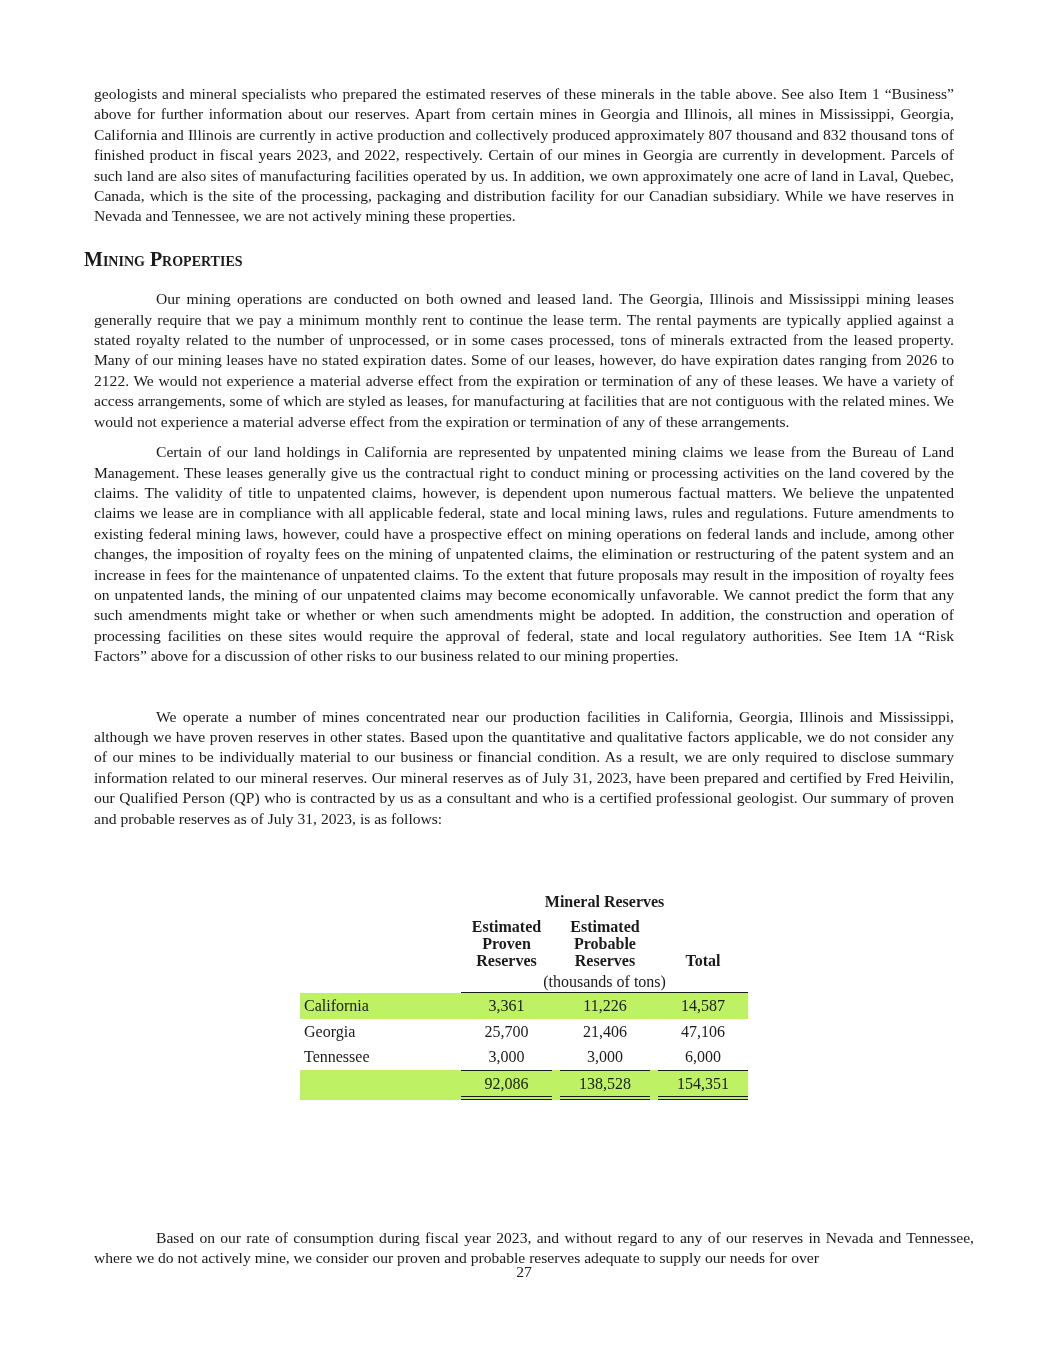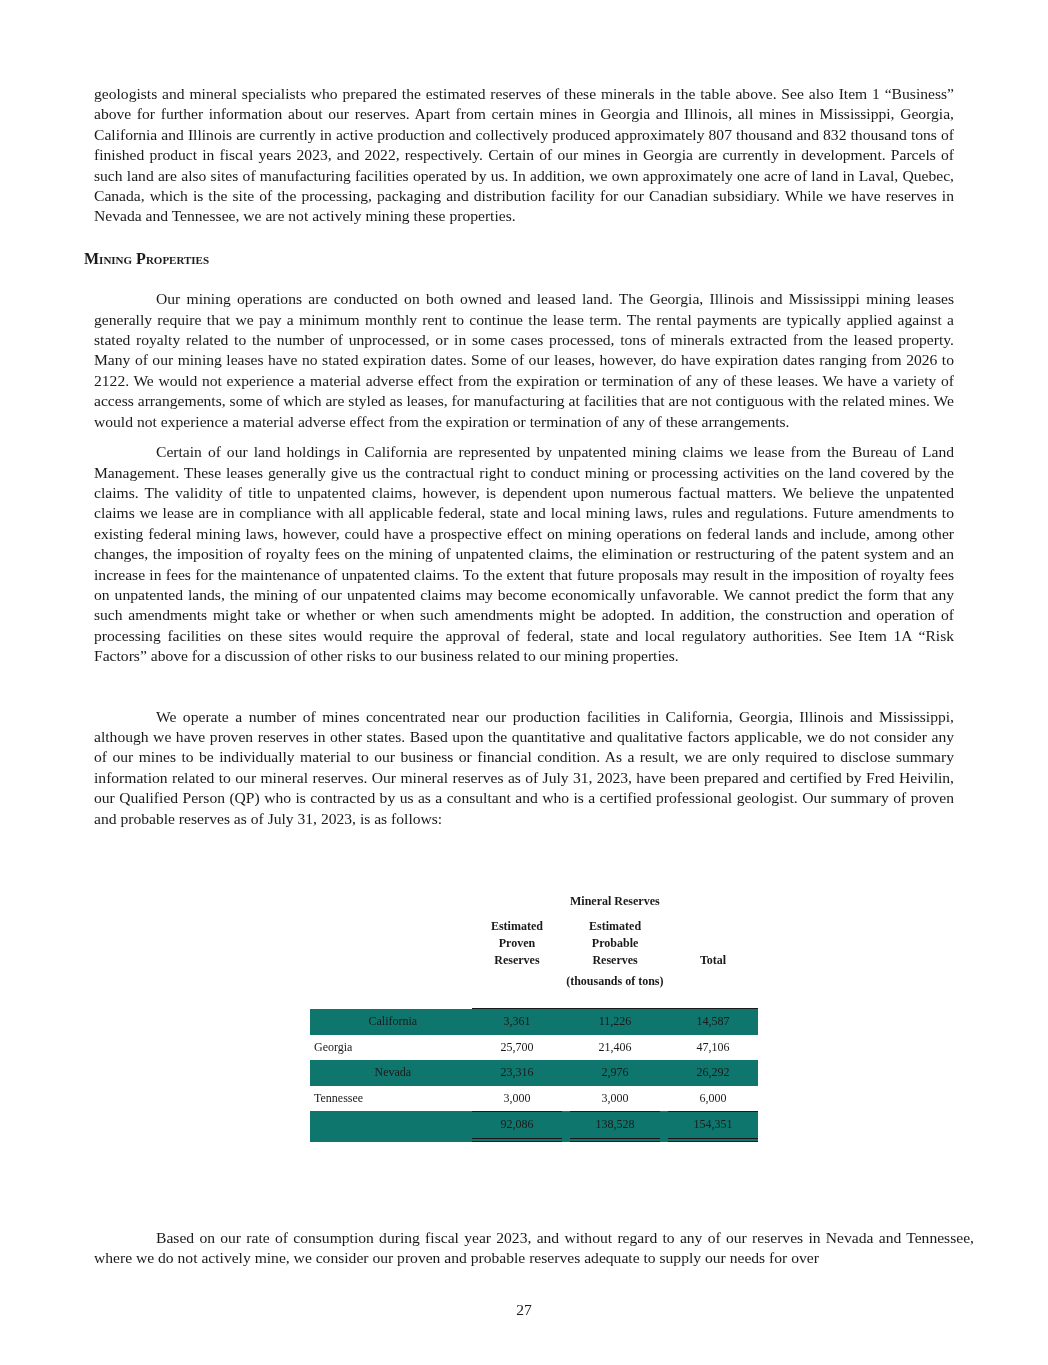--- a/index.html
+++ b/index.html
@@ -11,38 +11,38 @@
     color: #1a1a1a;
     font-size: 15.6px;
     line-height: 20.4px;
   }
   .page { position: absolute; left: 84px; top: 74px; width: 880px; }
   p { margin: 10px; text-align: justify; }
   .indent { text-indent: 62px; }
   .heading {
     font-weight: bold;
     font-variant: small-caps;
-    font-size: 16px;
+    font-size: 20px;
     margin-top: 22px;
     margin-bottom: 20px;
   }
   .gap { height: 20px; }
   .table-wrap { position: absolute; left: 300px; top: 893px; width: 448px; }
-  table { border-collapse: separate; border-spacing: 0; width: 448px; font-size: 12px; margin-left: 10px; }
+  table { border-collapse: separate; border-spacing: 0; width: 448px; font-size: 16px; }
   th { font-weight: bold; line-height: 17px; text-align: center; padding: 0; }
   td { padding: 0; height: 25.6px; line-height: 25.6px; }
   td.label { text-align: left; padding-left: 4px; width: 162px; }
   td.num { text-align: center; }
-  .shaded td { background: #0f766e; text-align: center; }
+  .shaded td { background: #bef264; }
   .col { width: 92px; }
   .gapcol { width: 8px; }
   .sup-title { font-weight: bold; text-align: center; padding-bottom: 8px; }
-  .units { font-weight: bold; text-align: center; padding-top: 4px; padding-bottom: 18px; border-bottom: 1.5px solid #1a1a1a; }
+  .units { font-weight: normal; text-align: center; padding-top: 4px; padding-bottom: 2px; border-bottom: 1.5px solid #1a1a1a; }
   .total-row td.num { border-top: 1.5px solid #1a1a1a; border-bottom: 4px double #1a1a1a; }
-  .page-number { position: absolute; top: 1300px; left: 0; width: 1048px; text-align: center; }
+  .page-number { position: absolute; top: 1262px; left: 0; width: 1048px; text-align: center; }
 </style>
 </head>
 <body>
 
 <div class="page">
   <p>geologists and mineral specialists who prepared the estimated reserves of these minerals in the table above. See also Item 1 “Business” above for further information about our reserves. Apart from certain mines in Georgia and Illinois, all mines in Mississippi, Georgia, California and Illinois are currently in active production and collectively produced approximately 807 thousand and 832 thousand tons of finished product in fiscal years 2023, and 2022, respectively. Certain of our mines in Georgia are currently in development. Parcels of such land are also sites of manufacturing facilities operated by us. In addition, we own approximately one acre of land in Laval, Quebec, Canada, which is the site of the processing, packaging and distribution facility for our Canadian subsidiary. While we have reserves in Nevada and Tennessee, we are not actively mining these properties.</p>
   <div class="heading">Mining Properties</div>
   <p class="indent">Our mining operations are conducted on both owned and leased land. The Georgia, Illinois and Mississippi mining leases generally require that we pay a minimum monthly rent to continue the lease term. The rental payments are typically applied against a stated royalty related to the number of unprocessed, or in some cases processed, tons of minerals extracted from the leased property. Many of our mining leases have no stated expiration dates. Some of our leases, however, do have expiration dates ranging from 2026 to 2122. We would not experience a material adverse effect from the expiration or termination of any of these leases. We have a variety of access arrangements, some of which are styled as leases, for manufacturing at facilities that are not contiguous with the related mines. We would not experience a material adverse effect from the expiration or termination of any of these arrangements.</p>
   <p class="indent">Certain of our land holdings in California are represented by unpatented mining claims we lease from the Bureau of Land Management. These leases generally give us the contractual right to conduct mining or processing activities on the land covered by the claims. The validity of title to unpatented claims, however, is dependent upon numerous factual matters. We believe the unpatented claims we lease are in compliance with all applicable federal, state and local mining laws, rules and regulations. Future amendments to existing federal mining laws, however, could have a prospective effect on mining operations on federal lands and include, among other changes, the imposition of royalty fees on the mining of unpatented claims, the elimination or restructuring of the patent system and an increase in fees for the maintenance of unpatented claims. To the extent that future proposals may result in the imposition of royalty fees on unpatented lands, the mining of our unpatented claims may become economically unfavorable. We cannot predict the form that any such amendments might take or whether or when such amendments might be adopted. In addition, the construction and operation of processing facilities on these sites would require the approval of federal, state and local regulatory authorities. See Item 1A “Risk Factors” above for a discussion of other risks to our business related to our mining properties.</p>
   <div class="gap"></div>
@@ -97,28 +97,20 @@
           <td class="num">14,587</td>
         </tr>
         <tr>
           <td class="label">Georgia</td>
           <td class="num">25,700</td>
           <td></td>
           <td class="num">21,406</td>
           <td></td>
           <td class="num">47,106</td>
         </tr>
-        <tr class="shaded">
-          <td class="label">Nevada</td>
-          <td class="num">23,316</td>
-          <td></td>
-          <td class="num">2,976</td>
-          <td></td>
-          <td class="num">26,292</td>
-        </tr>
         <tr>
           <td class="label">Tennessee</td>
           <td class="num">3,000</td>
           <td></td>
           <td class="num">3,000</td>
           <td></td>
           <td class="num">6,000</td>
         </tr>
         <tr class="total-row shaded">
           <td class="label"></td>

